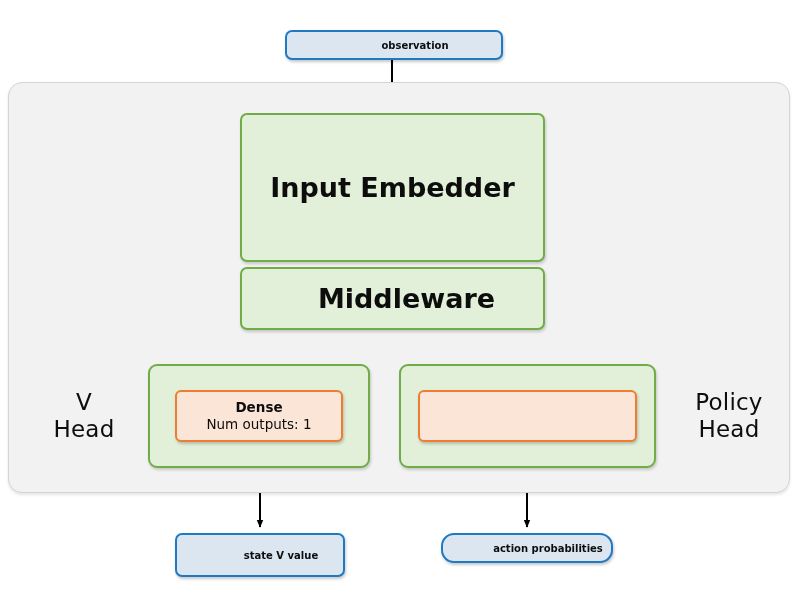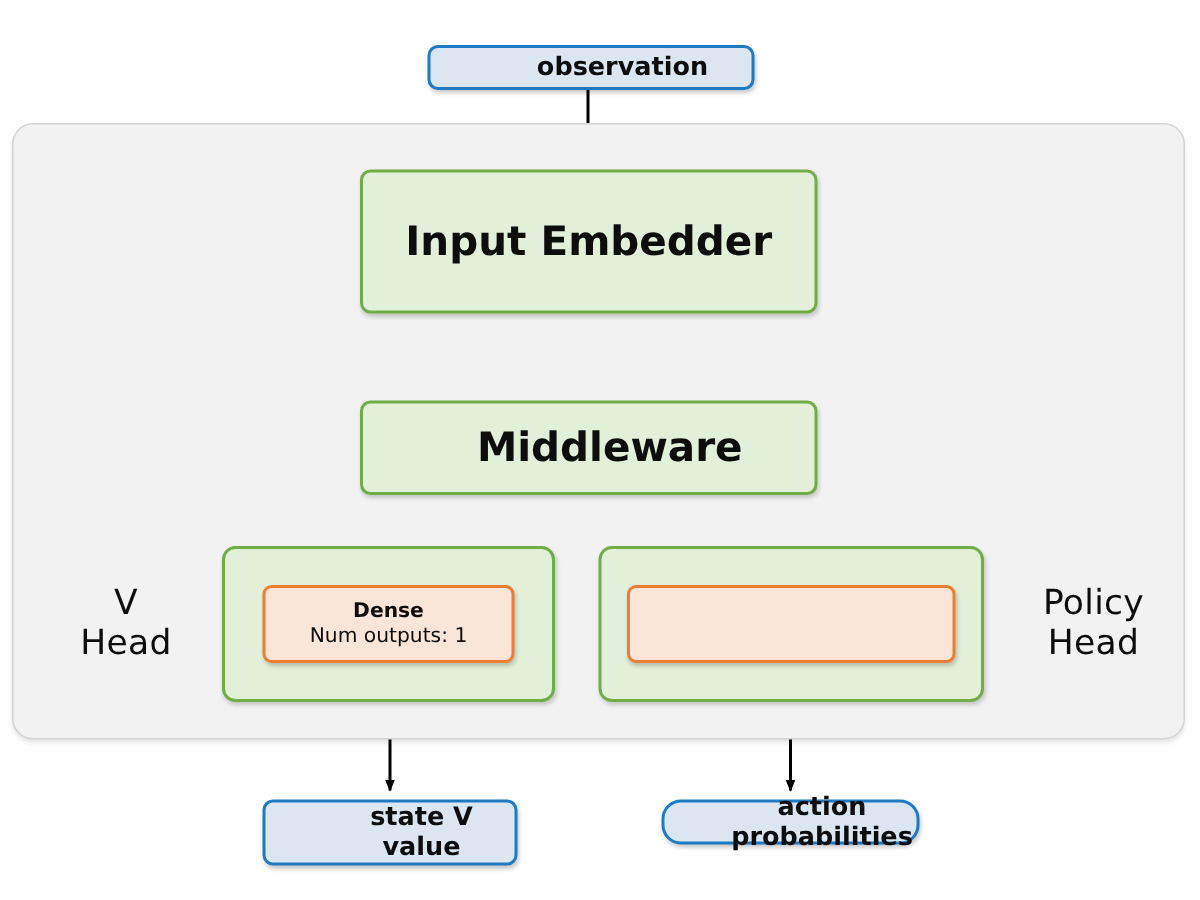--- a/index.html
+++ b/index.html
@@ -41,39 +41,39 @@
     border-radius: 14px;
     box-shadow: 0 2px 3px rgba(0,0,0,0.10);
   }
 
   
   .io-box {
     background: #dce6f1;
     border: 2px solid #1f7ac4;
     border-radius: 7px;
     box-shadow: 1px 2px 3px rgba(0,0,0,0.22);
-    font-size: 17px;
+    font-size: 10px;
     font-weight: bold;
     color: #0d0d0d;
     padding-left: 42px;
   }
   #node-observation { left: 285px; top: 30px;  width: 218px; height: 30px; }
   #node-state-v     { left: 175px; top: 533px; width: 170px; height: 44px; }
   #node-action-prob { left: 441px; top: 533px; width: 172px; height: 30px; border-radius: 13px; }
 
   
   .green-box {
     background: #e2efd9;
     border: 2px solid #70ad47;
     border-radius: 7px;
     box-shadow: 1px 2px 3px rgba(0,0,0,0.18);
     color: #0d0d0d;
   }
   #node-input-embedder {
-    left: 240px; top: 113px; width: 305px; height: 96px;
+    left: 240px; top: 113px; width: 305px; height: 149px;
     font-size: 27px; font-weight: bold;
   }
   #node-middleware {
     left: 240px; top: 267px; width: 305px; height: 63px;
     font-size: 27px; font-weight: bold; padding-left: 28px;
   }
 
   
   .head-group {
     background: #e2efd9;

